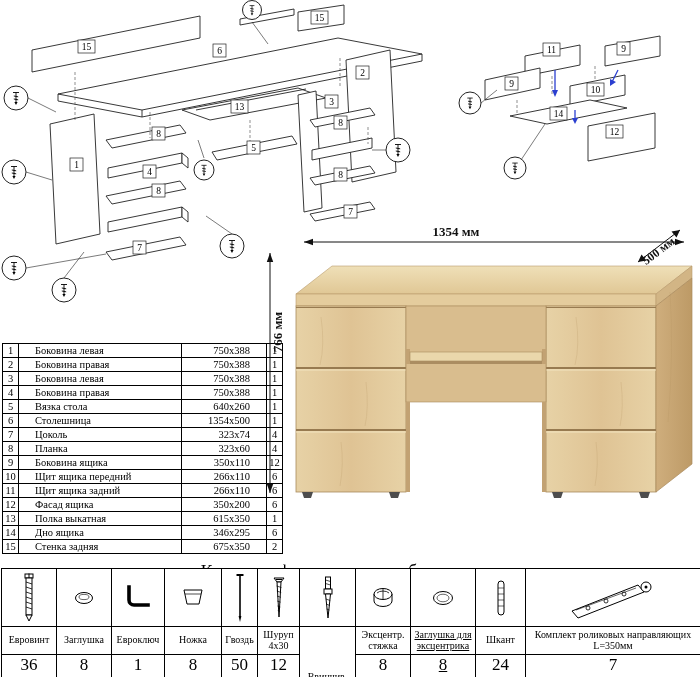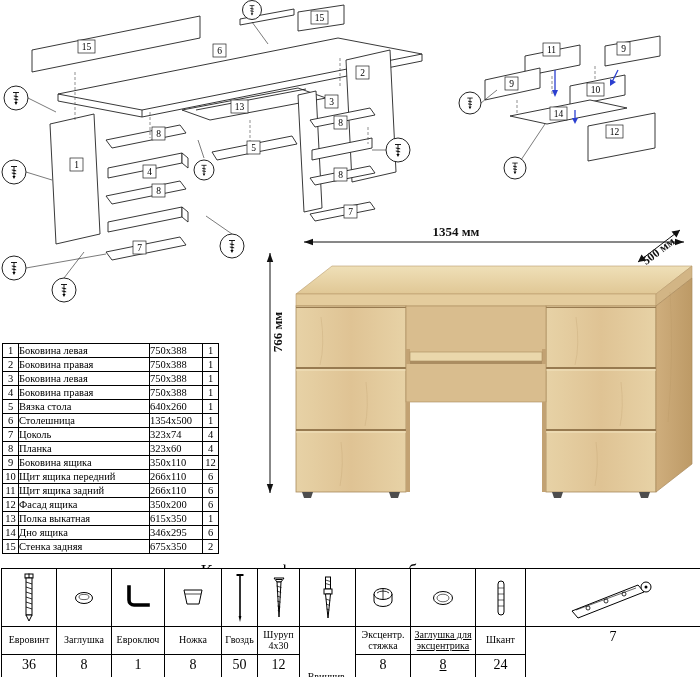--- a/index.html
+++ b/index.html
@@ -1,35 +1,35 @@
 <!DOCTYPE html>
 <html lang="ru"><head>
 <meta charset="utf-8">
 <style>
   html,body{margin:0;padding:0}
   body{width:700px;height:677px;position:relative;background:#fff;
        font-family:"Liberation Serif",serif;color:#000;overflow:hidden}
   .abs{position:absolute}
   
   #parts{left:2px;top:343px;border-collapse:collapse;font-size:10.5px;background:#fff}
-  #parts td{border:1px solid #000;height:13px;line-height:11px;padding:0 0;white-space:nowrap}
+  #parts td{border:1px solid #000;height:13px;line-height:11px;padding:0 16px;white-space:nowrap}
   #parts td.c0{width:15px;text-align:center;padding:0}
   #parts td.c1{width:130px}
-  #parts td.c2{width:52px;text-align:left}
+  #parts td.c2{width:52px;text-align:right}
   #parts td.c3{width:15px;text-align:center;padding:0}
   
   #title{left:0;top:560px;width:700px;text-align:center;font-size:17.5px;letter-spacing:.2px}
   
   #hw{left:1px;top:568px;width:698px;display:flex;border:1px solid #000;background:#fff}
   .hw-col{display:flex;flex-direction:column;border-right:1px solid #000;box-sizing:border-box}
   .hw-col:last-child{border-right:none}
   .hw-icon{height:57px;display:flex;align-items:center;justify-content:center;border-bottom:1px solid #000;overflow:hidden}
   .hw-name{height:28px;display:flex;align-items:center;justify-content:center;text-align:center;
            font-size:10px;line-height:1.05;border-bottom:1px solid #000;padding:0 1px;box-sizing:border-box}
-  .hw-qty{height:19px;display:flex;align-items:center;justify-content:center;font-size:14px}
+  .hw-qty{height:19px;display:flex;align-items:center;justify-content:center;font-size:17px}
   svg text{font-family:"Liberation Serif",serif}
 </style>
 </head>
 <body>
 
 <svg class="abs" style="left:0;top:0" width="450" height="340" viewBox="0 0 450 340">
   <defs>
     <g id="cg" stroke="#000" stroke-width="0.9">
       <line x1="-3" y1="-5.5" x2="3" y2="-5.5"></line>
       <line x1="0" y1="-5.5" x2="0" y2="4"></line>
@@ -574,15 +574,16 @@
         <svg width="90" height="42" viewBox="0 0 90 42">
           <path d="M4 34 L70 8 L76 15 L10 41 Z" fill="#fff" stroke="#000"></path>
           <path d="M8 33 L68 11" stroke="#000" stroke-width="0.6" fill="none"></path>
           <circle cx="20" cy="31" r="2" fill="none" stroke="#000" stroke-width="0.8"></circle>
           <circle cx="38" cy="24" r="2" fill="none" stroke="#000" stroke-width="0.8"></circle>
           <circle cx="56" cy="17" r="2" fill="none" stroke="#000" stroke-width="0.8"></circle>
           <circle cx="78" cy="10" r="5" fill="#fff" stroke="#000"></circle>
           <circle cx="78" cy="10" r="1.5" fill="#000"></circle>
         </svg>
       </div>
+      <div class="hw-name">Комплект роликовых направляющих L=350мм</div>
       <div class="hw-qty">7</div>
     </div>
   </div>
 
 </body></html>

